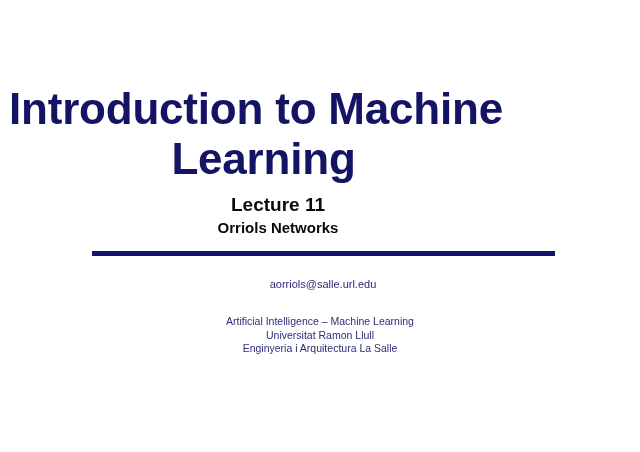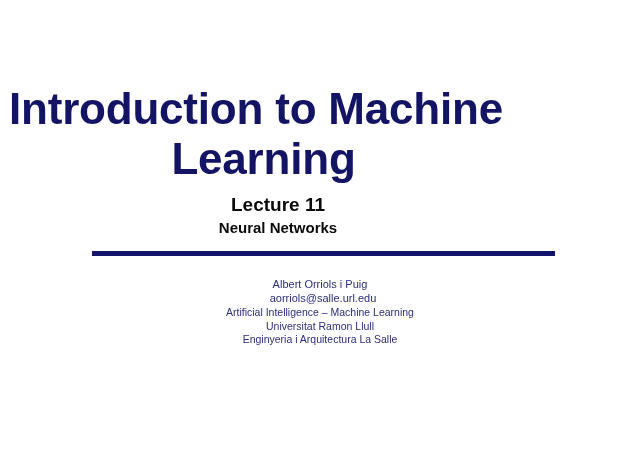--- a/index.html
+++ b/index.html
@@ -91,21 +91,21 @@
     font-weight: normal;
     line-height: 14px;
     color: #2d2d78;
     white-space: nowrap;
   }
 
   
   .affiliation-block {
     position: absolute;
     left: 0;
-    top: 306px;
+    top: 315px;
     width: 640px;
     text-align: center;
   }
 
   .affiliation-line {
     display: block;
     font-size: 10.5px;
     font-weight: normal;
     line-height: 13.5px;
     color: #2d2d78;
@@ -117,27 +117,26 @@
 
 <div id="slide" style="--bg: #ffffff;">
 
   <div class="title-block">
     <span class="title-line" style="color: rgb(20, 20, 100);">Introduction to Machine</span>
     <span class="title-line" style="color: rgb(20, 20, 100); padding-left: 15px;">Learning</span>
   </div>
 
   <div class="subtitle-block">
     <span class="subtitle-main" style="color: rgb(10, 10, 10);">Lecture 11</span>
-    <span class="subtitle-sub" style="color: rgb(10, 10, 10);">Neural Networks</span>
+    <span class="subtitle-sub" style="color: rgb(10, 10, 10);">Orriols Networks</span>
   </div>
 
   <div class="divider" style="background: rgb(20, 20, 110);"></div>
 
   <div class="author-block">
-    <span class="author-line" style="color: rgb(45, 45, 120);">Albert Orriols i Puig</span>
     <span class="author-line" style="color: rgb(45, 45, 120); margin-left: 6px;">aorriols@salle.url.edu</span>
   </div>
 
   <div class="affiliation-block">
     <span class="affiliation-line" style="color: rgb(45, 45, 120);">Artificial Intelligence – Machine Learning</span>
     <span class="affiliation-line" style="color: rgb(45, 45, 120);">Universitat Ramon Llull</span>
     <span class="affiliation-line" style="color: rgb(45, 45, 120);">Enginyeria i Arquitectura La Salle</span>
   </div>
 
 </div>

